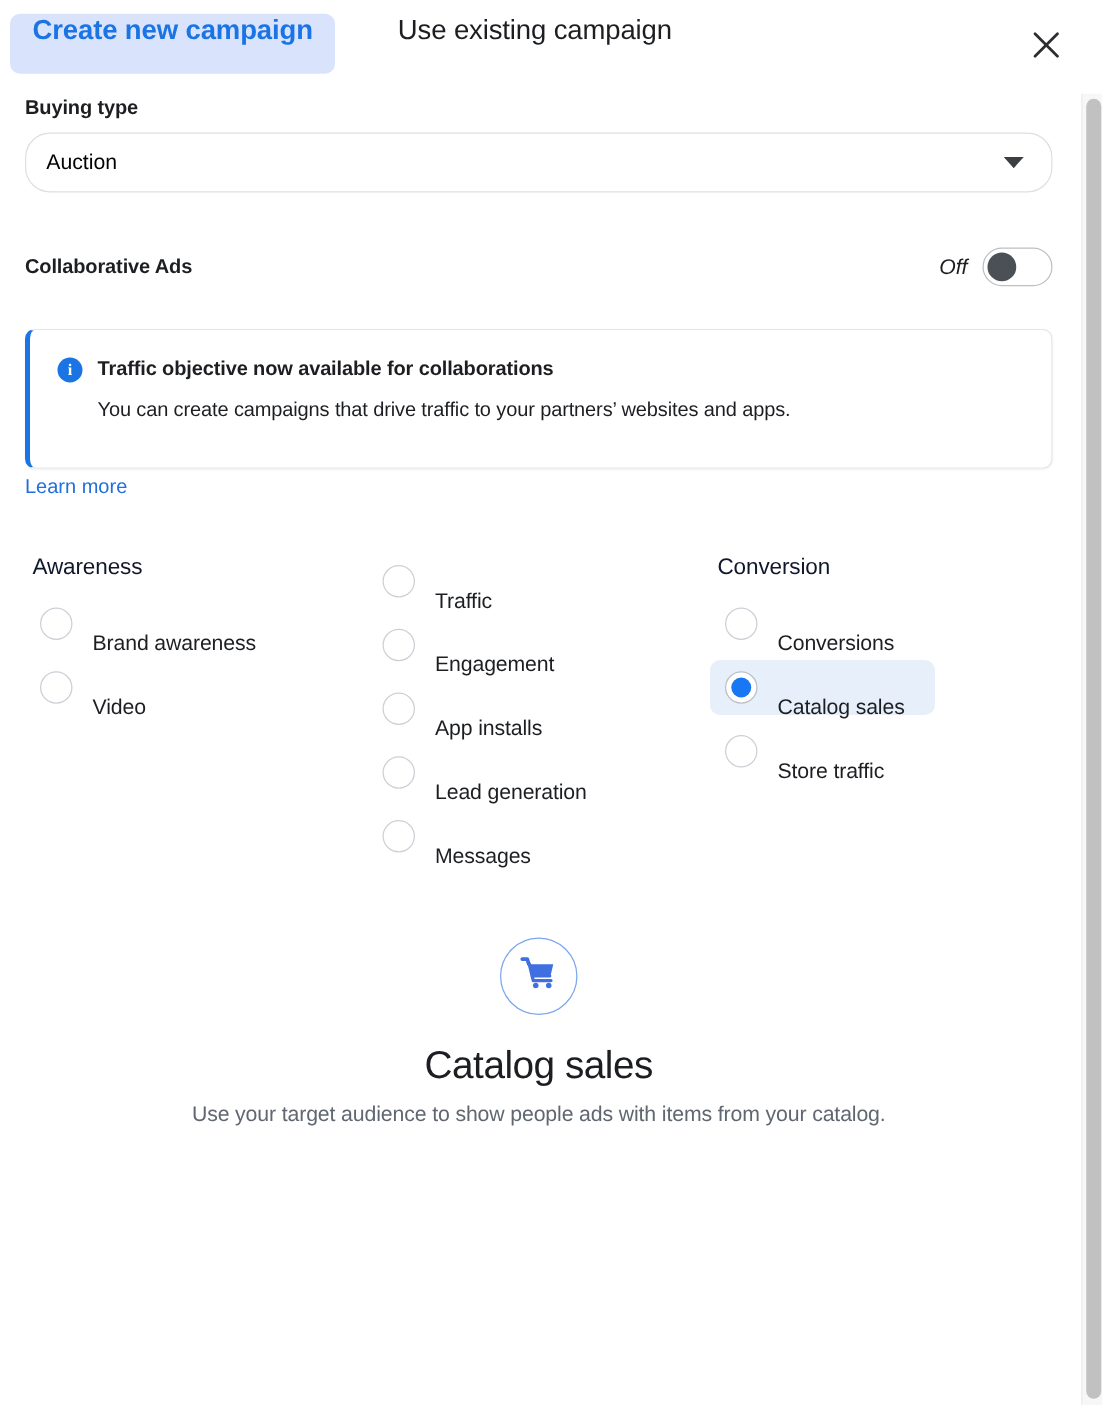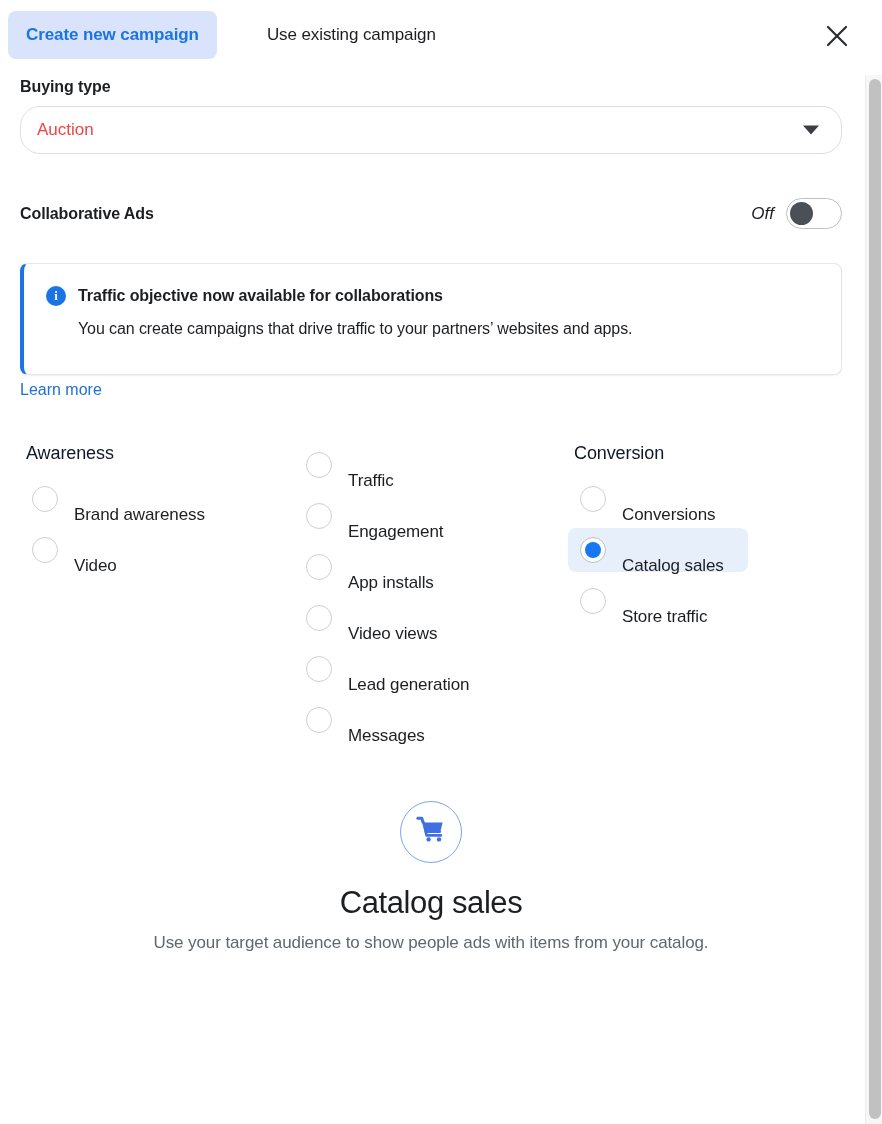--- a/index.html
+++ b/index.html
@@ -23,26 +23,26 @@
     position: absolute;
     top: 0; left: 0;
     width: 862px;
     height: 70px;
     display: flex;
     align-items: center;
     padding-left: 8px;
   }
   .tab {
     display: flex;
-    align-items: center;
+    align-items: flex-start;
     justify-content: center;
     height: 48px;
     padding: 0 18px;
     border-radius: 8px;
-    font-size: 17px;
+    font-size: 22px;
     letter-spacing: -0.1px;
     cursor: pointer;
     white-space: nowrap;
   }
   .tab.active {
     background: #d9e3fb;
     color: #1b74e4;
     font-weight: 700;
   }
   .tab.inactive {
@@ -84,21 +84,21 @@
     position: relative;
     width: 822px;
     height: 48px;
     border: 1px solid #dddfe2;
     border-radius: 20px;
     background: #fff;
     display: flex;
     align-items: center;
     padding: 0 16px;
     font-size: 17px;
-    color: #ef4444;
+    color: #000000;
     cursor: pointer;
   }
   .select-arrow {
     position: absolute;
     right: 22px;
     top: 50%;
     transform: translateY(-50%);
     width: 0; height: 0;
     border-left: 8px solid transparent;
     border-right: 8px solid transparent;
@@ -380,24 +380,20 @@
           <span class="radio"></span>
           <span class="radio-label">Traffic</span>
         </div>
         <div class="radio-row">
           <span class="radio"></span>
           <span class="radio-label">Engagement</span>
         </div>
         <div class="radio-row">
           <span class="radio"></span>
           <span class="radio-label">App installs</span>
-        </div>
-        <div class="radio-row">
-          <span class="radio"></span>
-          <span class="radio-label">Video views</span>
         </div>
         <div class="radio-row">
           <span class="radio"></span>
           <span class="radio-label">Lead generation</span>
         </div>
         <div class="radio-row">
           <span class="radio"></span>
           <span class="radio-label">Messages</span>
         </div>
       </div>

